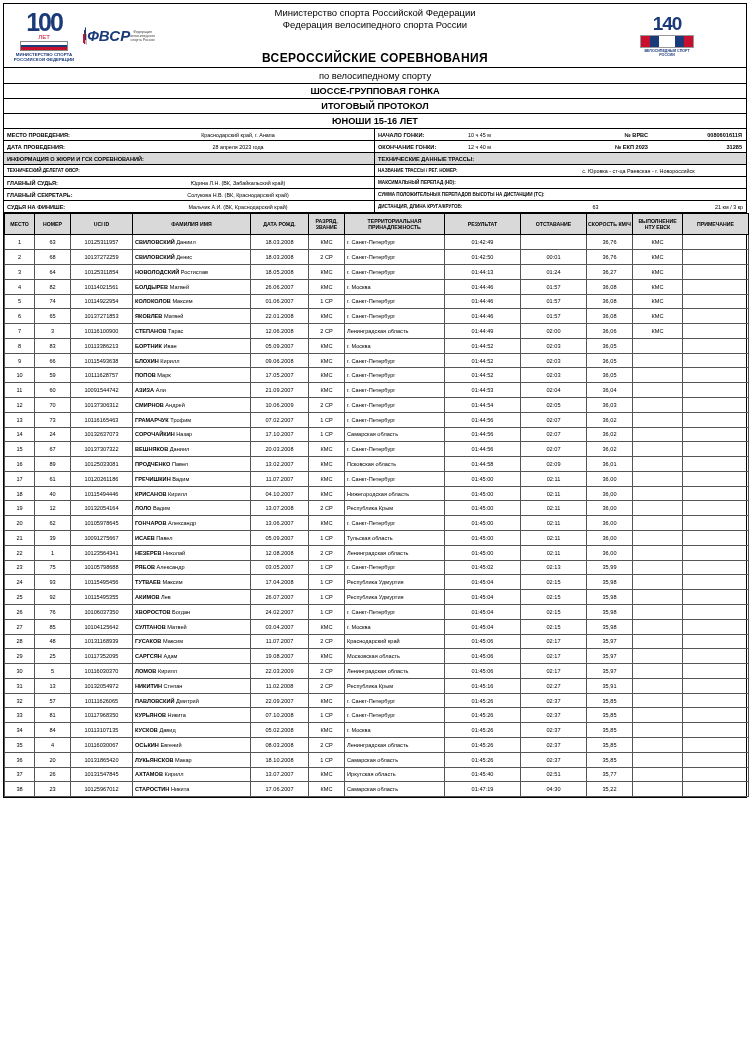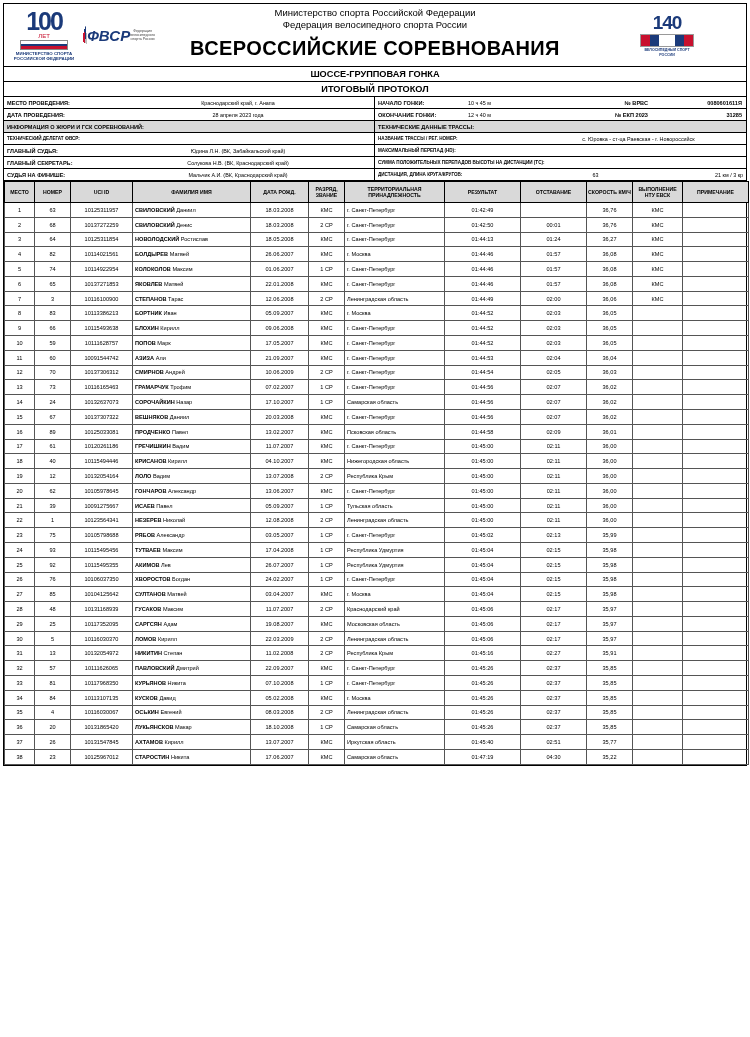--- a/index.html
+++ b/index.html
@@ -13,21 +13,21 @@
   table{border-collapse:collapse;}
   .outer{width:744px;border:1.5px solid #000;box-sizing:border-box;}
 
   
   .masthead{display:flex;align-items:stretch;width:100%;border-bottom:1.2px solid #000;}
   .logo-cell{display:flex;align-items:center;justify-content:center;padding:2px 4px;}
   .logo-left{width:150px;gap:6px;}
   .logo-right{width:150px;gap:12px;}
   .title-cell{flex:1;text-align:center;padding:3px 2px 2px 2px;}
   .org-line{font-size:9.5px;line-height:12.2px;white-space:nowrap;}
-  .main-title{font-size:20px;font-weight:bold;letter-spacing:.4px;margin-top:6px;}
+  .main-title{font-size:12px;font-weight:bold;letter-spacing:.4px;margin-top:20px;}
 
   .band{text-align:center;border-bottom:1.1px solid #000;font-size:9px;padding:2px 0;}
   .band.sub{font-weight:normal;font-size:9.4px;}
   .band.b1{font-weight:bold;font-size:9.2px;}
 
   
   .logo100{position:relative;width:66px;height:58px;display:flex;flex-direction:column;align-items:center;justify-content:center;}
   .l100-top{font-size:25px;font-weight:bold;color:#1b3a7a;letter-spacing:-2px;line-height:24px;}
   .l100-sup{font-size:6px;color:#c8102e;vertical-align:super;}
   .l100-flag{width:46px;height:8px;margin-top:1px;background:linear-gradient(to bottom,#fff 0 33%,#1b3a7a 33% 66%,#c8102e 66% 100%);border:.4px solid #888;}
@@ -117,22 +117,24 @@
 
       <div class="logo-cell logo-right">
         <div class="logo140">
           <div class="l140-top">140</div>
           <div class="l140-bar"></div>
           <div class="l140-txt">ВЕЛОСИПЕДНЫЙ СПОРТ РОССИИ</div>
         </div>
       </div>
     </div>
 
+    <div class="band sub">по велосипедному спорту</div>
     <div class="band b1">ШОССЕ-ГРУППОВАЯ ГОНКА</div>
     <div class="band b1">ИТОГОВЫЙ ПРОТОКОЛ</div>
+    <div class="band b1">ЮНОШИ 15-16 ЛЕТ</div>
 
     <div class="info-wrap">
 
       <div class="info-left">
         <div class="irow">
           <div class="lbl b">МЕСТО ПРОВЕДЕНИЯ:</div>
           <div class="val c">Краснодарский край, г. Анапа</div>
         </div>
         <div class="irow">
           <div class="lbl b">ДАТА ПРОВЕДЕНИЯ:</div>

